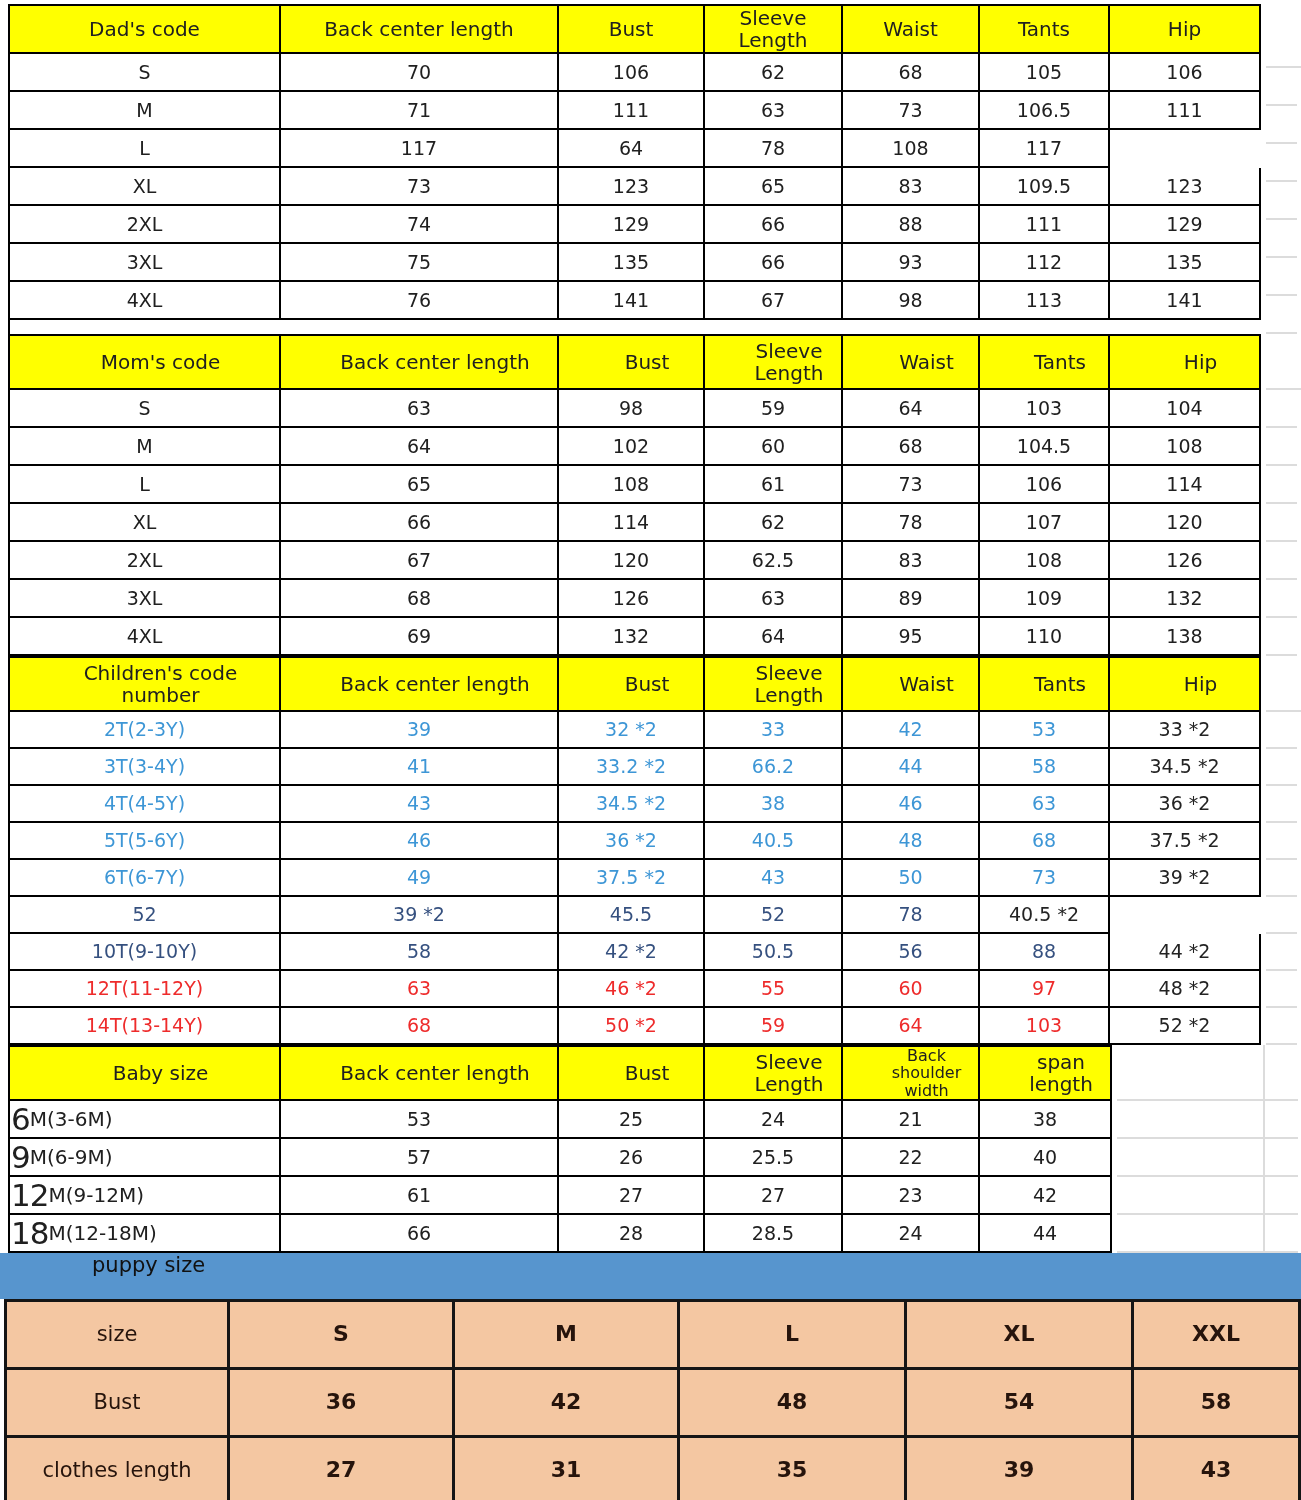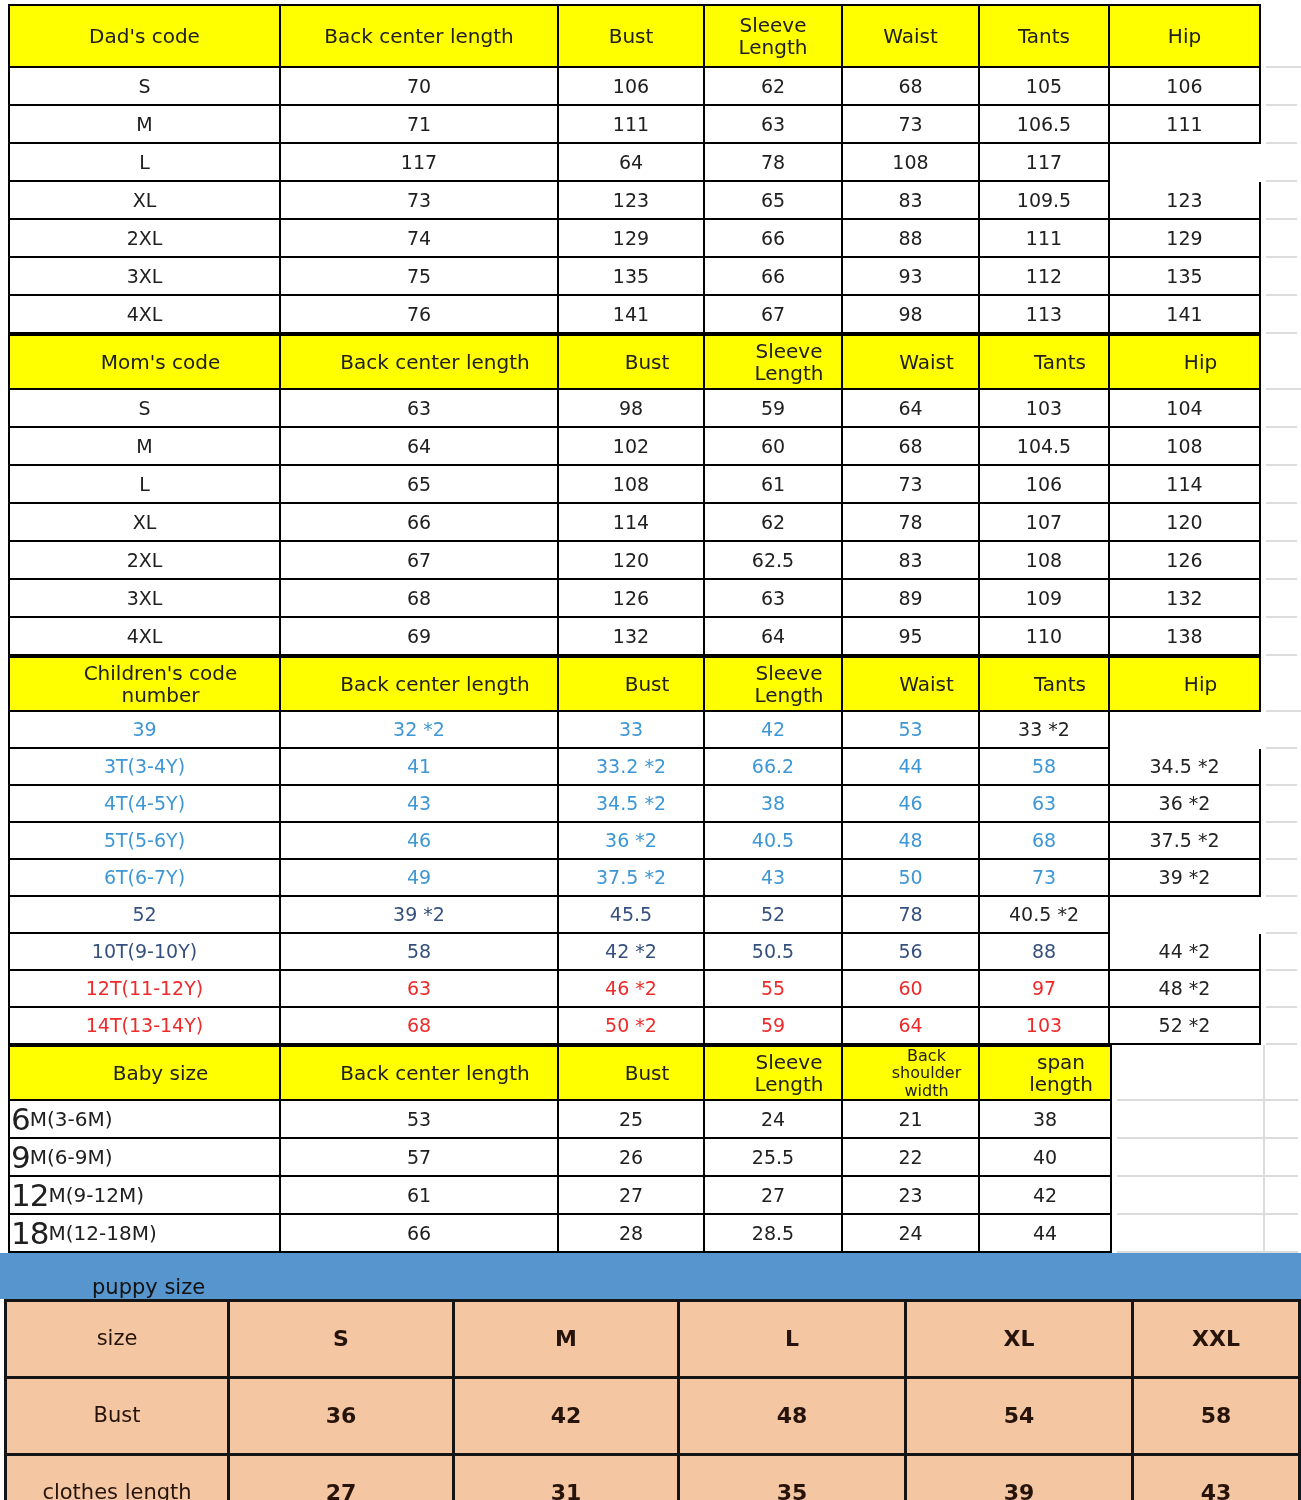--- a/index.html
+++ b/index.html
@@ -11,21 +11,21 @@
   .band { display:flex; }
   .tbl { border-top:2px solid #000; border-left:2px solid #000; width:-moz-fit-content; width:fit-content; }
   .tr { display:grid; }
   .cols7 .tr { grid-template-columns:271px 278px 146px 138px 137px 130px 151px; }
   .cols6 .tr { grid-template-columns:271px 278px 146px 138px 137px 132px; }
   .th, .td {
     border-right:2px solid #000; border-bottom:2px solid #000;
     display:flex; align-items:center; justify-content:center;
     text-align:center; line-height:1.1;
   }
-  .th { background:#FFFF00; font-size:20px; height:62px; white-space:pre-line; }
+  .th { background:#FFFF00; font-size:20px; height:48px; white-space:pre-line; }
   .h-short .th { height:54px;padding-left:32px; }
   .td { font-size:19px; height:38px; background:#fff; }
   .rows37 .td { height:37px; }
   .th.small-h { font-size:16px; }
 
   
   .blue  .td { color:#3D96D6; }
   .navy  .td { color:#35507F; }
   .red   .td { color:#EE2B2B; }
   .td.hip { color:#232323; }
@@ -40,26 +40,26 @@
   .g-head { border-bottom:2px solid #dcdcdc; }
   .g62 .g-head { height:64px; } .g54 .g-head { height:56px; }
   .g-row { height:38px; border-bottom:2px solid #dcdcdc; width:31px; }
   .rows37g .g-row { height:37px; }
   .baby-gutter { position:relative; flex:1; margin-right:0; }
   .baby-gutter .bgv { position:absolute; left:151px; top:0; bottom:2px; width:2px; background:#dcdcdc; }
   .baby-gutter .g-row, .baby-gutter .g-head { width:auto; margin-right:3px; }
   .baby-gutter .g-head { height:56px; }
 
   
-  .puppy-bar { width:1301px; height:46px; background:#5795CE; display:flex; align-items:flex-end; }
+  .puppy-bar { width:1301px; height:46px; background:#5795CE; display:flex; align-items:flex-start; }
   .puppy-bar .title { padding-left:92px; font-size:21px; color:#111; }
   .puppy-tbl { margin-left:4px; width:1297px; border-top:3px solid #151515; border-left:3px solid #151515; }
   .puppy-tbl .tr { display:grid; grid-template-columns:223px 225px 225px 227px 227px 167px; }
   .puppy-tbl .td {
-    background:#F4C7A2; height:77px; font-size:21px;
+    background:#F4C7A2; height:68px; font-size:21px;
     border-right:3px solid #151515; border-bottom:3px solid #151515; color:#26140c;
   }
   .puppy-tbl .td.val, .puppy-tbl .td.size-col { font-weight:bold; font-size:22px; }
 </style>
 </head>
 <body>
 
 <div class="canvas">
   <div class="main">
 
@@ -265,20 +265,21 @@
           <div class="th">Back center length</div>
           <div class="th">Bust</div>
           <div class="th">Sleeve Length</div>
           <div class="th">Waist</div>
           <div class="th">Tants</div>
           <div class="th">Hip</div>
         </div>
         <div>
 
             <div class="tr blue">
+              <div class="td">2T(2-3Y)</div>
               <div class="td">39</div>
               <div class="td">32 *2</div>
               <div class="td">33</div>
               <div class="td">42</div>
               <div class="td">53</div>
               <div class="td hip">33 *2</div>
             </div>
 
             <div class="tr blue">
               <div class="td">3T(3-4Y)</div>

